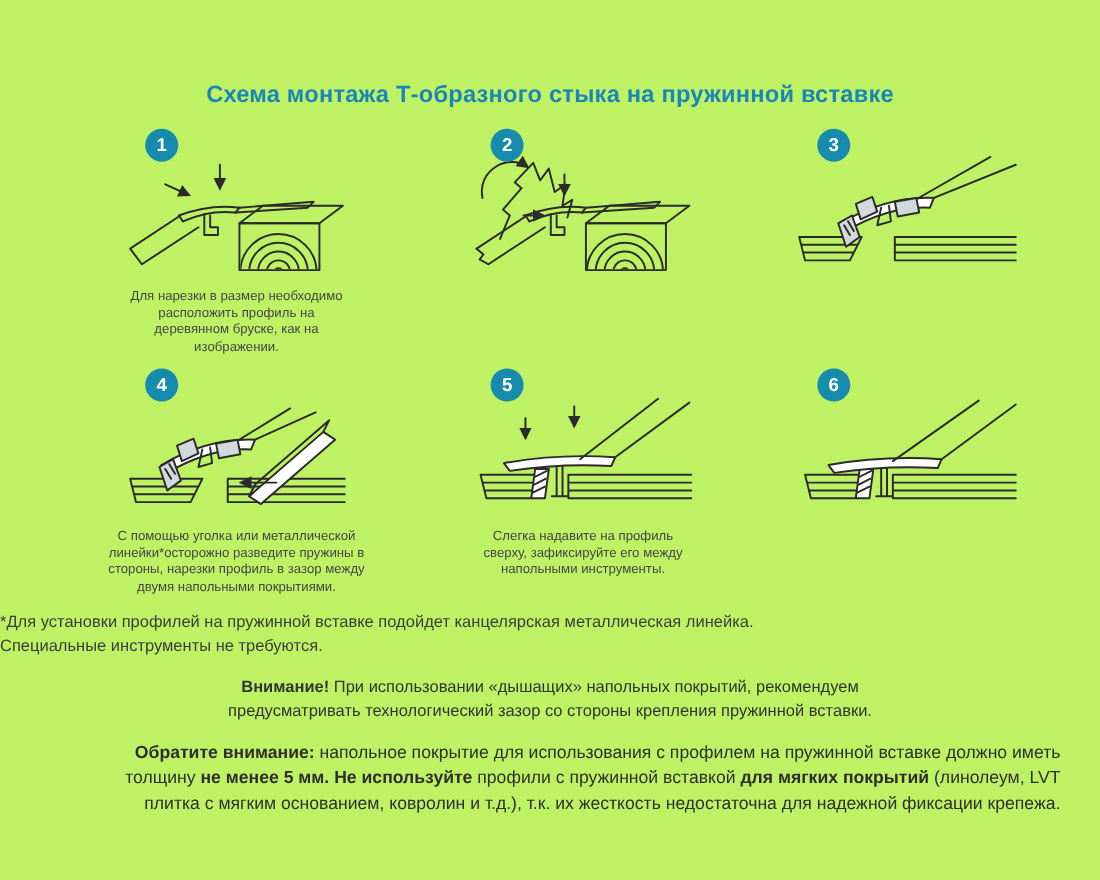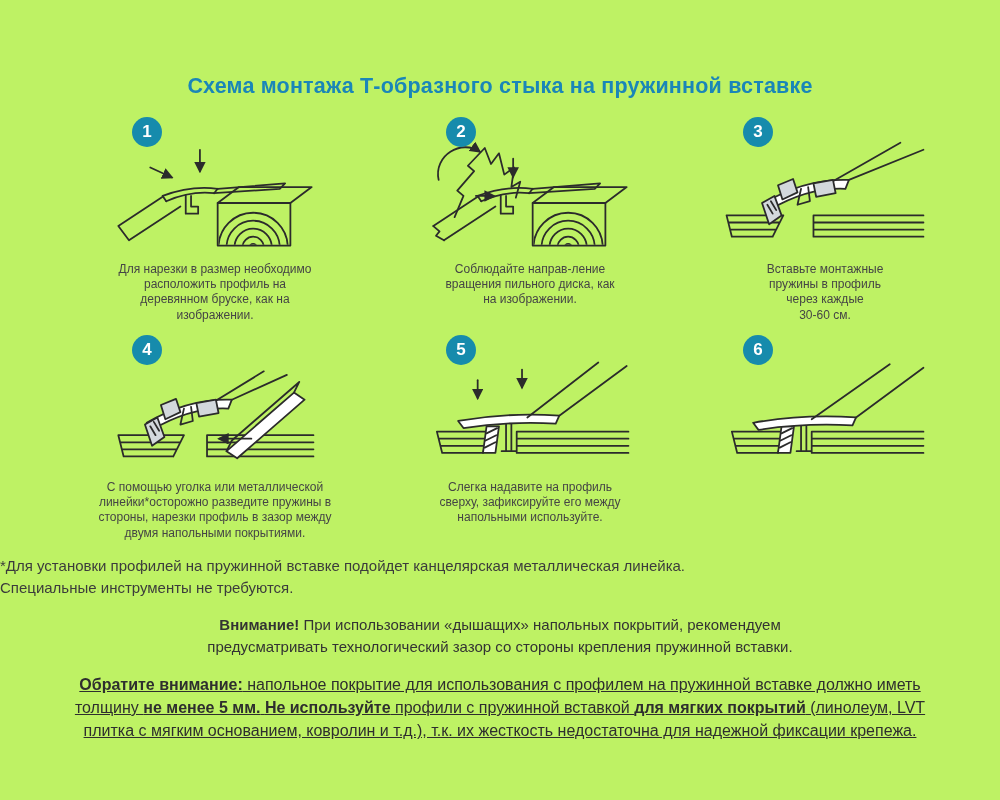--- a/index.html
+++ b/index.html
@@ -18,21 +18,21 @@
   .ln{fill:none;stroke:#2b2b2b;stroke-width:2;stroke-linecap:round;stroke-linejoin:round;}
   .wh{fill:#ffffff;stroke:#2b2b2b;stroke-width:2;stroke-linejoin:round;}
   .gf{fill:#d3d8dc;stroke:#2b2b2b;stroke-width:2;stroke-linejoin:round;}
   .cap{white-space:pre-line;text-align:center;font-size:12px;line-height:1.27;
        color:#454545;margin-top:3px;}
   .footnote{white-space:pre-line;text-align:left;font-size:15px;line-height:1.5;
             color:#3c3c3c;margin-top:14px;}
   .attention{white-space:pre-line;text-align:center;font-size:15px;line-height:1.5;
              color:#333;margin-top:14px;}
   .note{white-space:pre-line;font-size:16px;line-height:1.45;color:#2e2e2e;
-        width:928px;margin:14px auto 0;text-align:center;text-decoration:underline;}
+        width:928px;margin:14px auto 0;text-align:right;}
   .b{font-weight:700;}
 </style>
 </head>
 <body>
 
 <div class="page">
 
   <div class="title">Схема монтажа Т-образного стыка на пружинной вставке</div>
 
   <div class="steps">
@@ -105,23 +105,20 @@
           <path class="ln" d="M118,56 L194,50 M114,61 L188,56 M194,50 L188,56"></path>
           <path class="ln" d="M82,63 L82,84 L96,84 L96,76 L88,76 L88,64"></path>
           <path class="ln" d="M56,65 L6,98 M76,76 L18,114"></path>
           <path class="ln" d="M6,98 L13,104 L9,109 L18,114"></path>
         </g>
         <path class="ln" d="M30,88 L40,64 L33,58 L52,36 L45,30 L64,10 L71,28 L80,16 L86,40 L97,32 L94,54 L104,48 L99,66"></path>
         <path class="ln" d="M12,46 C6,18 38,0 58,14" marker-end="url(#ar2)"></path>
         <line class="ln" x1="96" y1="22" x2="96" y2="42" marker-end="url(#ar2)"></line>
         <line class="ln" x1="54" y1="64" x2="74" y2="64" marker-end="url(#ar2)"></line>
       </svg>
-      <div class="cap" style="width:220px;margin-left:auto;margin-right:auto;">Соблюдайте направ-ление
-вращения пильного диска, как
-на изображении.</div>
     </div>
 
     <div class="cell c3">
       <div class="badge">3</div>
       <svg class="draw" width="204" height="120" viewBox="0 0 230 135">
         <g>
           <path class="ln" d="M102,86 H226 M102,94 H226 M102,102 H226 M102,110 H226 M102,86 V110"></path>
         </g>
         <g>
           <path class="ln" d="M4,86 H68 M6,94 H64 M8,102 H60 M10,110 H56 M68,86 L56,110 M4,86 L10,110"></path>
@@ -131,24 +128,20 @@
           <path class="ln" d="M142,46 L226,12 M116,52 L200,4"></path>
           <path class="ln" d="M88,56 L84,74 L98,70 L96,54"></path>
         </g>
         <polygon class="gf" points="102,50 124,46 127,61 105,65"></polygon>
         <polygon class="gf" points="62,52 79,45 84,60 67,68"></polygon>
         <g>
           <polygon class="gf" points="44,72 58,64 66,86 52,96"></polygon>
           <path class="ln" d="M50,74 L56,84 M54,70 L60,80"></path>
         </g>
       </svg>
-      <div class="cap" style="width:180px;margin-left:auto;margin-right:auto;">Вставьте монтажные
-пружины в профиль
-через каждые
-30-60 см.</div>
     </div>
 
     <div class="cell c1">
       <div class="badge">4</div>
       <svg class="draw" width="204" height="120" viewBox="0 0 230 135">
         <defs>
           <marker id="ar4" viewBox="0 0 10 10" refX="8" refY="5" markerWidth="6.5" markerHeight="6.5" orient="auto">
             <path d="M0,0 L10,5 L0,10 Z" fill="#2b2b2b"></path>
             </marker>
         </defs>
@@ -202,21 +195,21 @@
         <g>
           <path class="ln" d="M88,72 V106 M94,72 V106 M83,106 H99"></path>
           <path class="wh" d="M34,72 Q90,62 148,66 L144,75 Q92,72 40,80 Z"></path>
           <path class="ln" d="M148,66 L224,10 M112,68 L192,6"></path>
         </g>
         <line class="ln" x1="56" y1="26" x2="56" y2="46" marker-end="url(#ar5)"></line>
         <line class="ln" x1="106" y1="14" x2="106" y2="34" marker-end="url(#ar5)"></line>
       </svg>
       <div class="cap" style="width:235px;margin-left:auto;margin-right:auto;">Слегка надавите на профиль
 сверху, зафиксируйте его между
-напольными используйте.</div>
+напольными инструменты.</div>
     </div>
 
     <div class="cell c3">
       <div class="badge">6</div>
       <svg class="draw" width="204" height="120" viewBox="0 0 230 135">
         <g>
           <path class="ln" d="M10,84 H68 M12,92 H66 M14,100 H64 M16,108 H62 M10,84 L16,108 M68,84 L62,108"></path>
         </g>
         <g>
           <path class="ln" d="M100,84 H226 M100,92 H226 M100,100 H226 M100,108 H226 M100,84 V108"></path>

